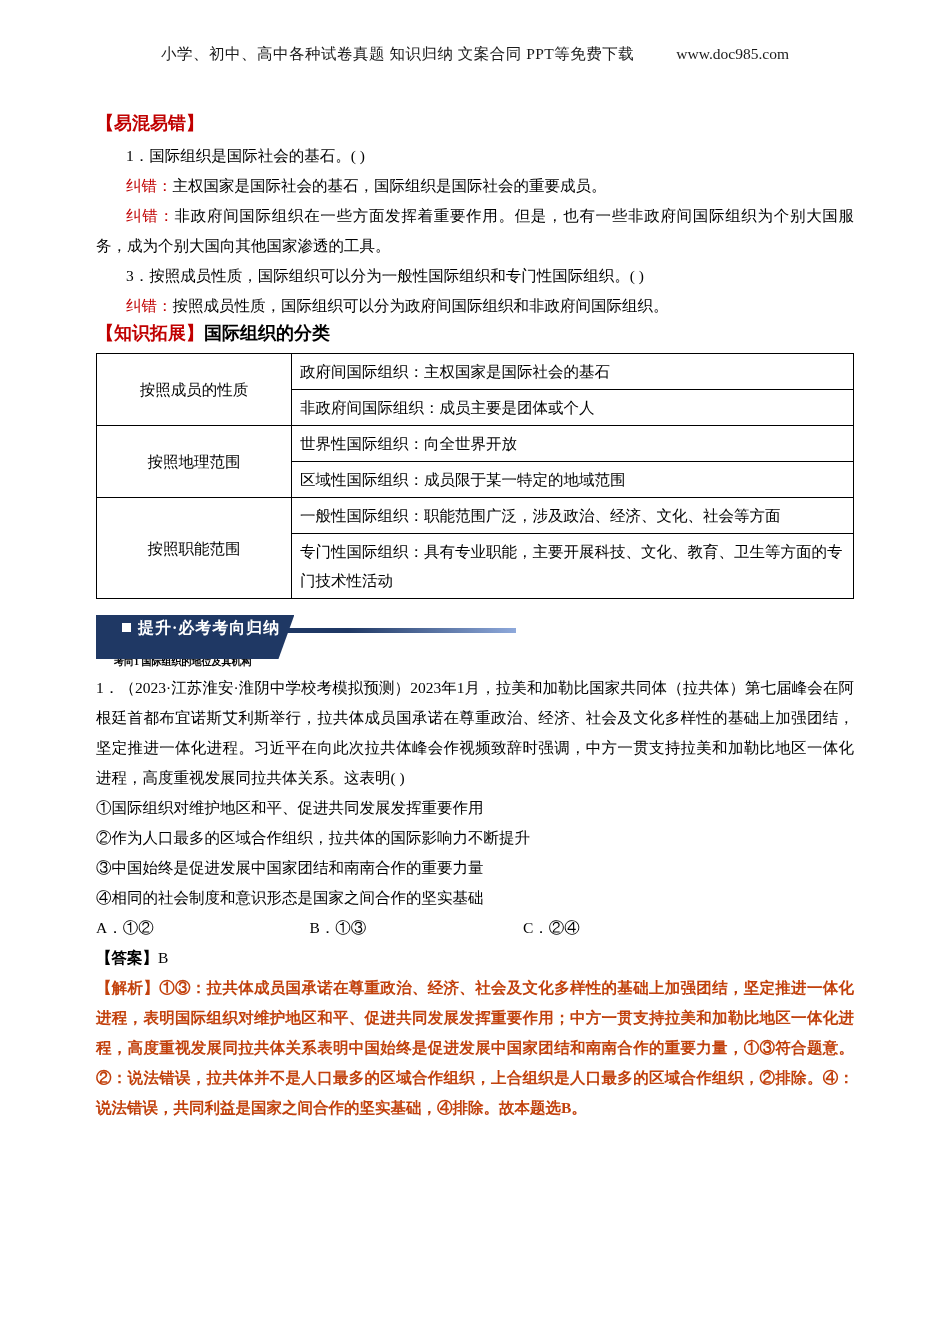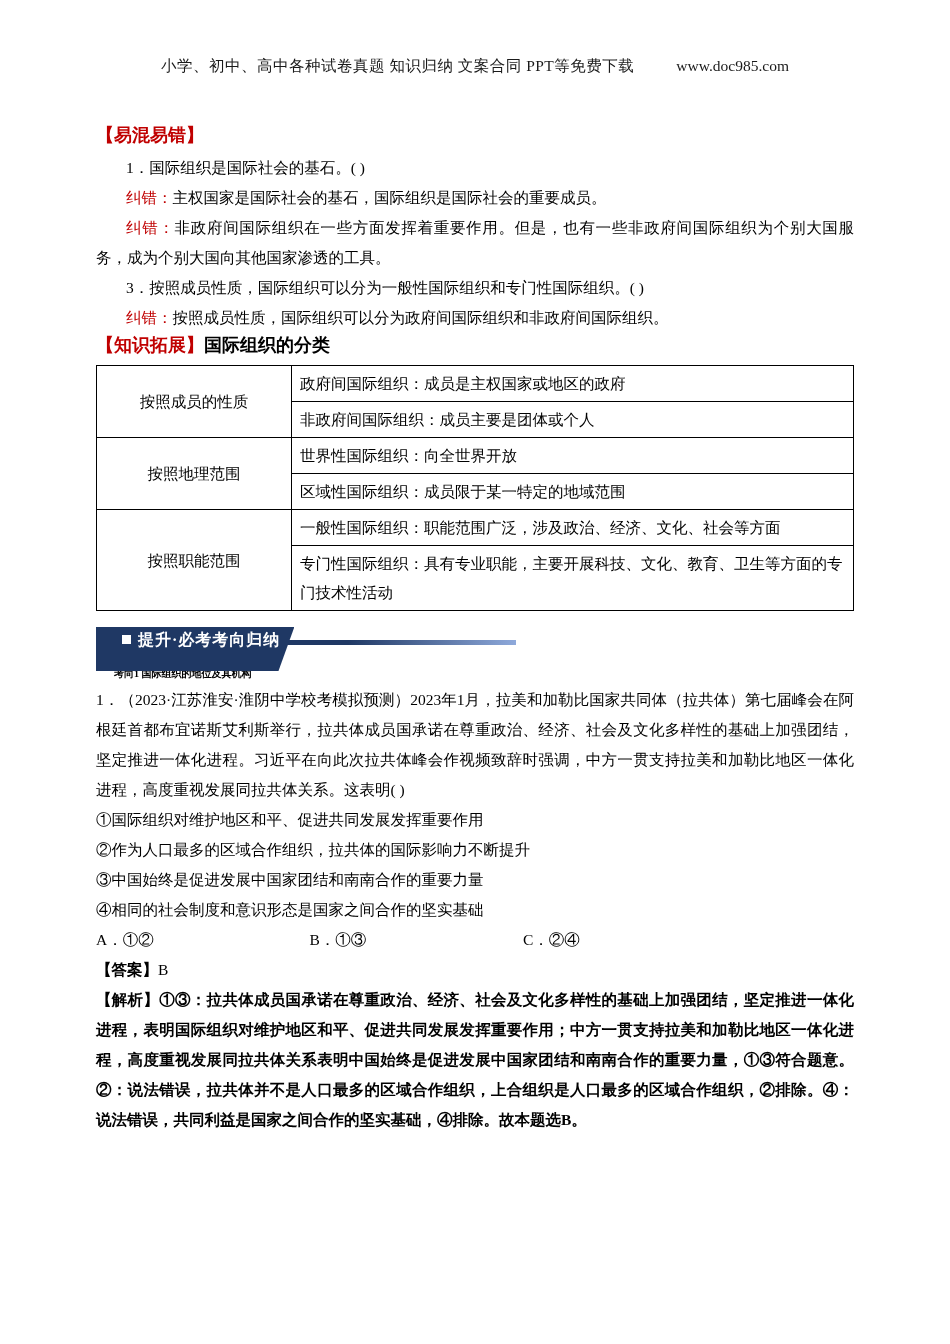--- a/index.html
+++ b/index.html
@@ -20,21 +20,20 @@
     box-sizing: border-box;
     padding: 44px 96px 40px 96px;
   }
   .watermark {
     text-align: center;
     color: #1a1a1a;
     font-size: 15.5px;
     letter-spacing: 0.5px;
     margin-bottom: 46px;
     font-family: "Liberation Serif", serif;
-    margin-top: 12px;
   }
   .watermark .site {
     margin-left: 42px;
     letter-spacing: 0px;
   }
   .sec-head {
     color: #c00000;
     font-weight: bold;
     font-size: 18px;
     margin: 0 0 6px 0;
@@ -120,21 +119,21 @@
   }
   .ans {
     font-size: 15.5px;
     line-height: 30px;
     margin: 0;
   }
   .ans .lab {
     font-weight: bold;
   }
   .explain {
-    color: #000000;
+    color: #c2410c;
     font-weight: bold;
     font-size: 15.5px;
     line-height: 30px;
     margin: 0;
     text-align: justify;
   }
 </style>
 </head>
 <body>
 
@@ -153,21 +152,21 @@
 
   <p class="body indent">3．按照成员性质，国际组织可以分为一般性国际组织和专门性国际组织。(    )</p>
   <p class="body indent"><span class="red">纠错：</span><span>按照成员性质，国际组织可以分为政府间国际组织和非政府间国际组织。</span></p>
 
   <div class="sec-head"><span>【知识拓展】</span><span class="black">国际组织的分类</span></div>
 
   <table class="kb">
     <tbody>
         <tr>
       <td class="cat" rowspan="2">按照成员的性质</td>
-      <td>政府间国际组织：成员是主权国家或地区的政府</td>
+      <td>政府间国际组织：主权国家是国际社会的基石</td>
     </tr>
     <tr>
       <td>非政府间国际组织：成员主要是团体或个人</td>
     </tr>
     <tr>
       <td class="cat" rowspan="2">按照地理范围</td>
       <td>世界性国际组织：向全世界开放</td>
     </tr>
     <tr>
       <td>区域性国际组织：成员限于某一特定的地域范围</td>

